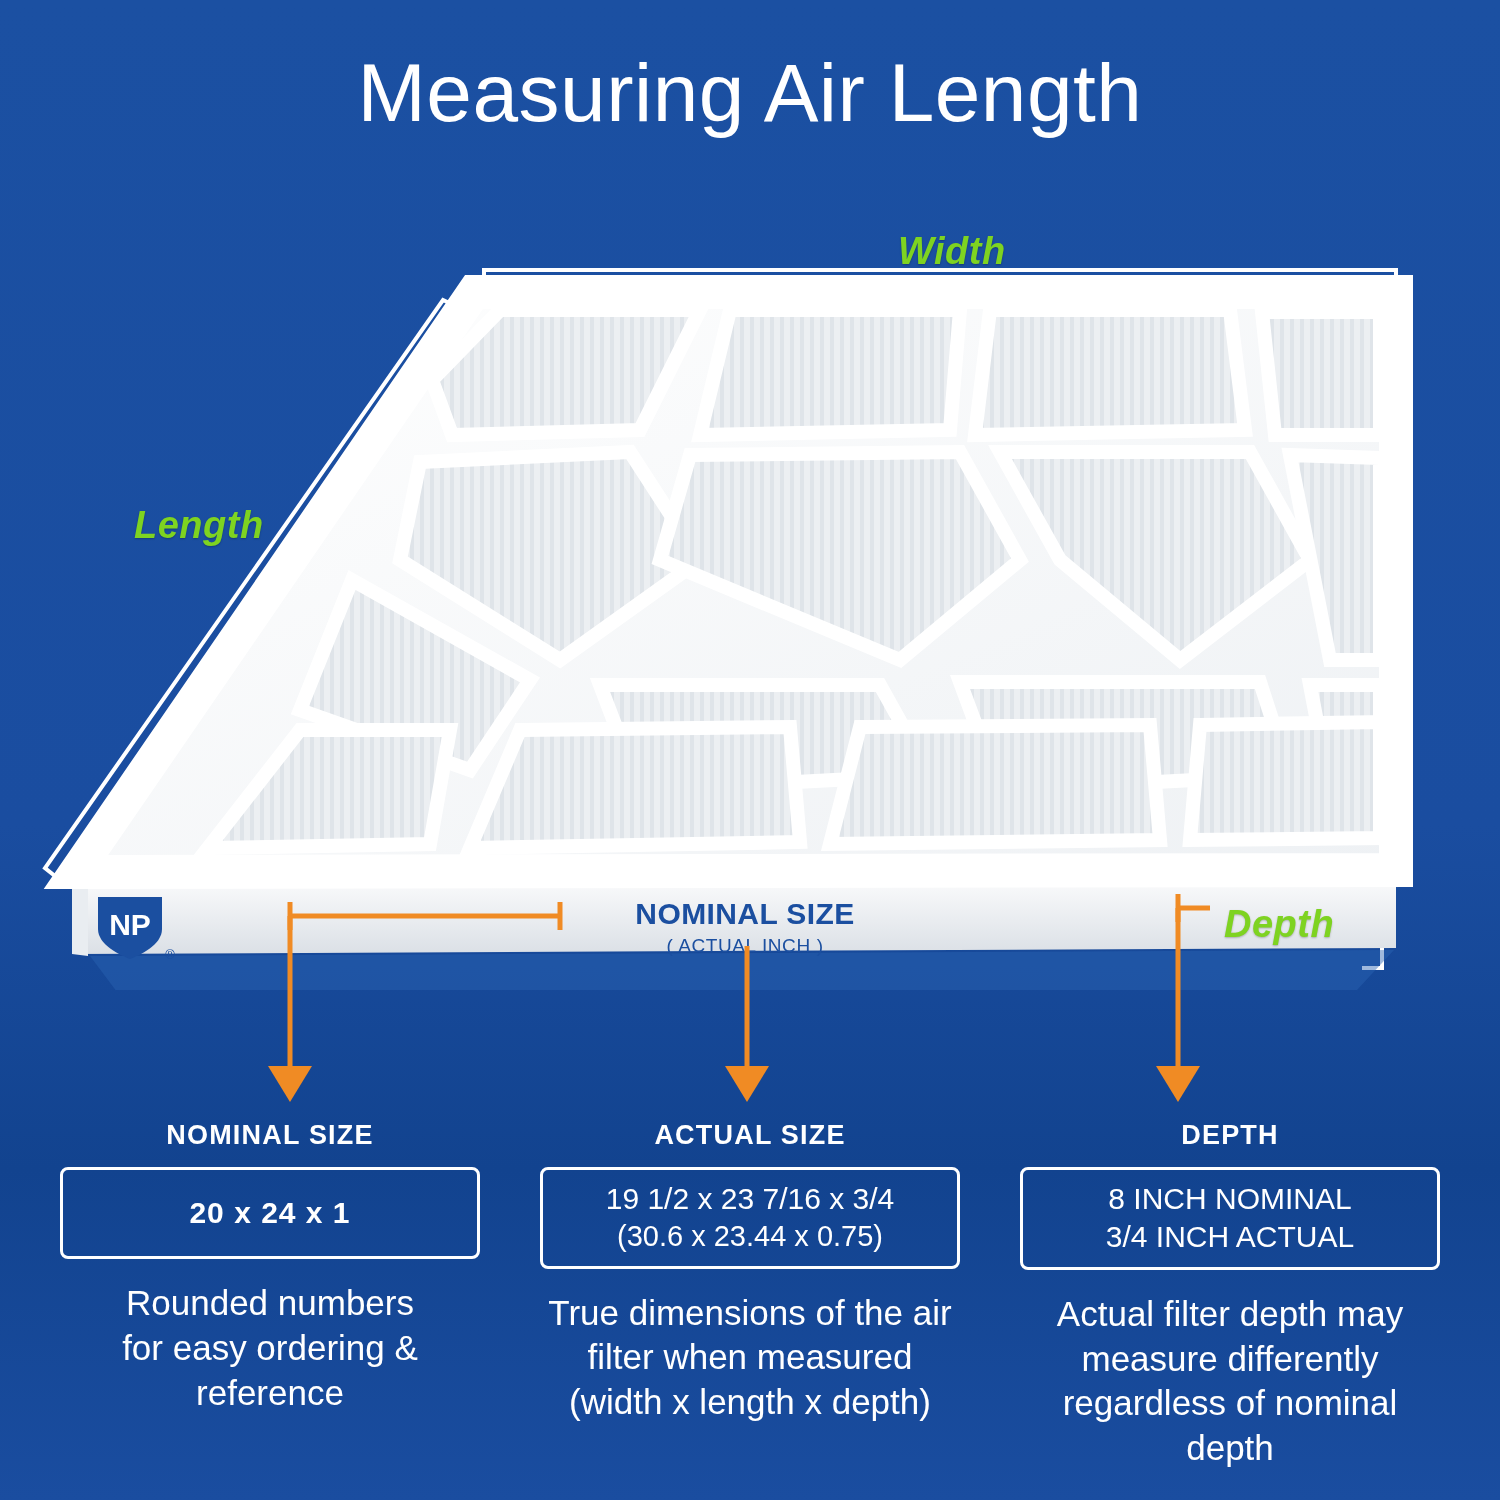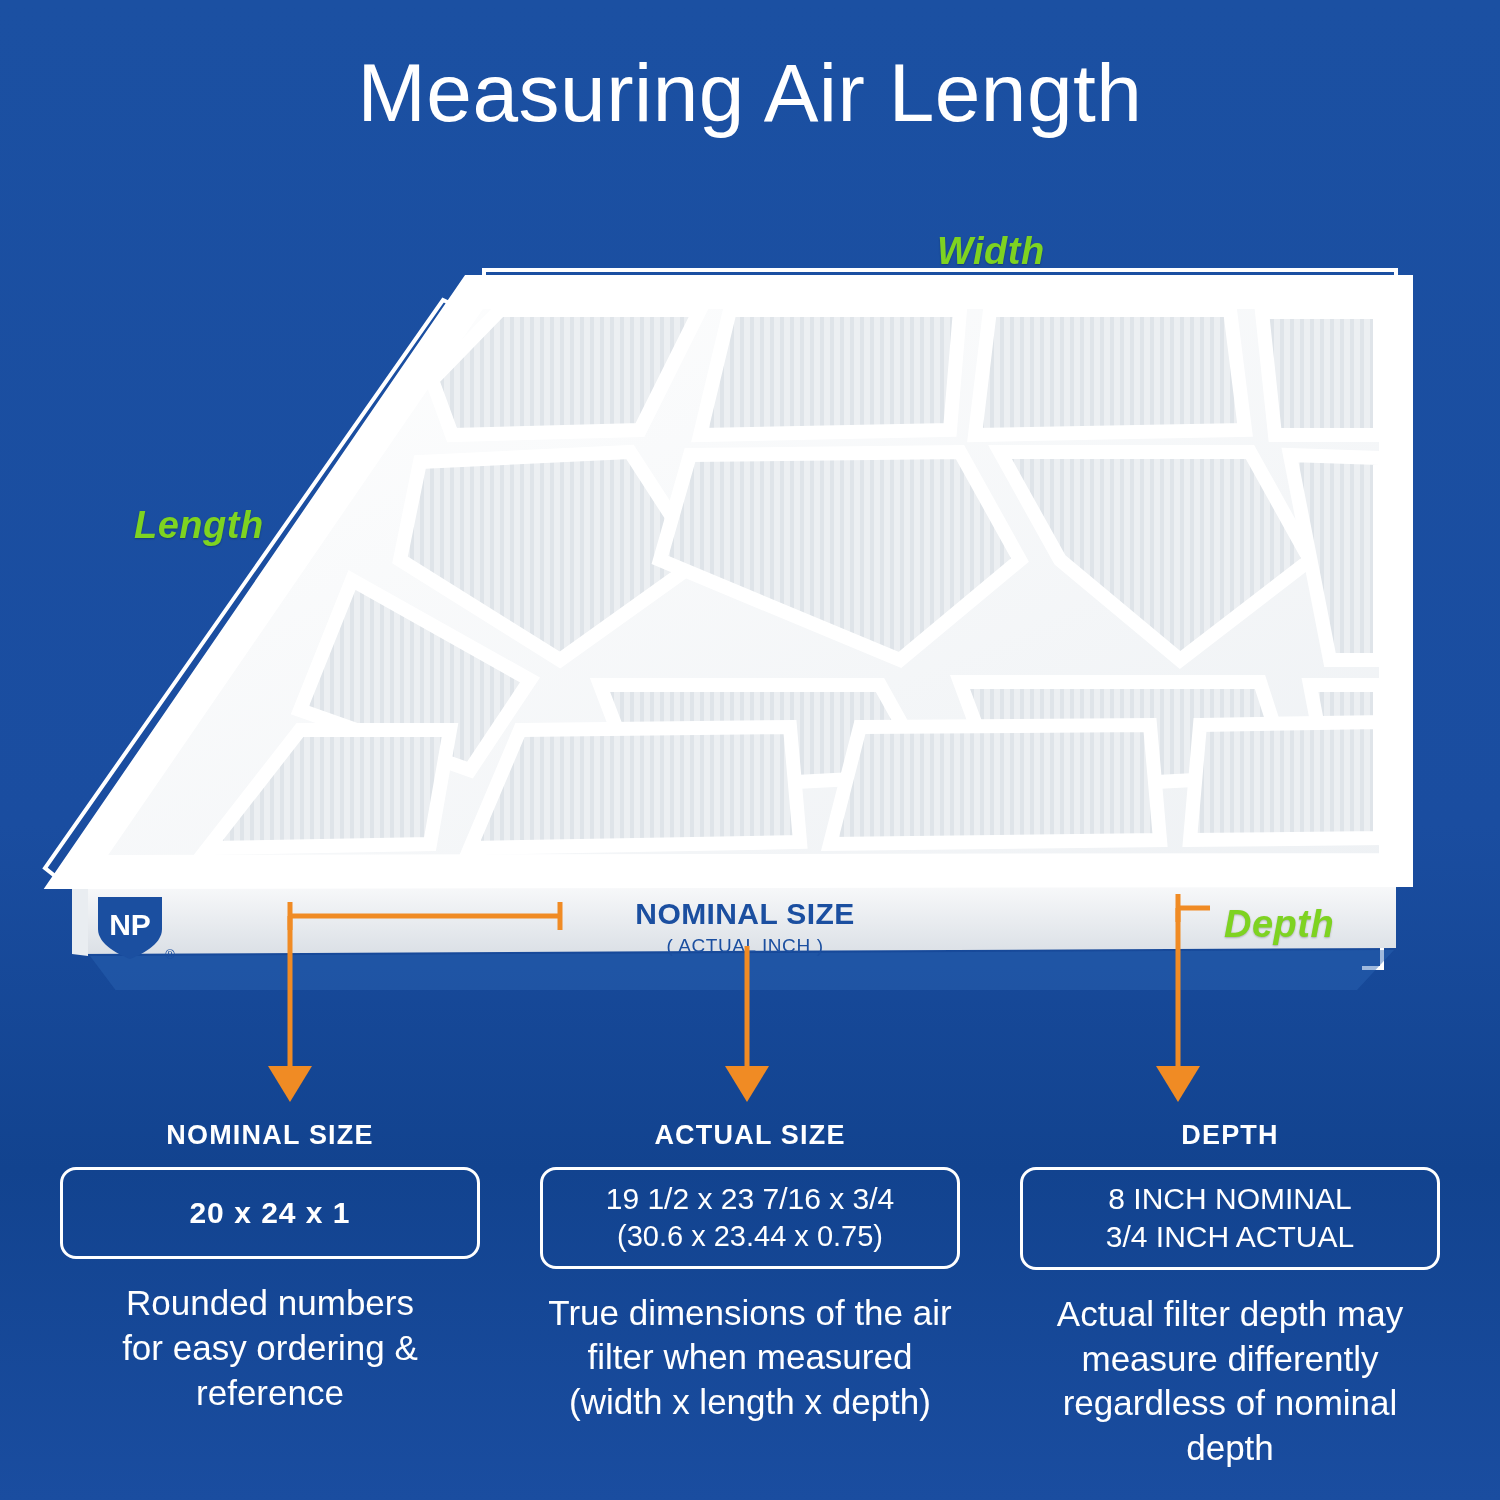--- a/index.html
+++ b/index.html
@@ -42,21 +42,21 @@
   
   .green-label {
     position: absolute;
     color: #7ed321;
     font-size: 38px;
     font-style: italic;
     font-weight: bold;
     letter-spacing: 0.5px;
     text-shadow: 0 1px 2px rgba(0,0,0,.25);
   }
-  #label-width { left: 937px; top: 230px; }
+  #label-width { left: 898px; top: 230px; }
   #label-length { left: 134px; top: 504px; }
   #label-depth { left: 1224px; top: 903px; }
 
   
   #nominal-callout {
     position: absolute;
     left: 585px;
     top: 897px;
     width: 320px;
     text-align: center;
@@ -108,21 +108,21 @@
     color: #ffffff;
   }
   .col-head {
     font-size: 27px;
     font-weight: bold;
     letter-spacing: 1.2px;
     margin-bottom: 16px;
   }
   .box {
     border: 3px solid #ffffff;
-    border-radius: 16px;
+    border-radius: 8px;
     min-height: 92px;
     display: flex;
     flex-direction: column;
     align-items: center;
     justify-content: center;
     padding: 10px 6px;
     box-sizing: border-box;
   }
   .box.big-value {
     font-size: 54px;

